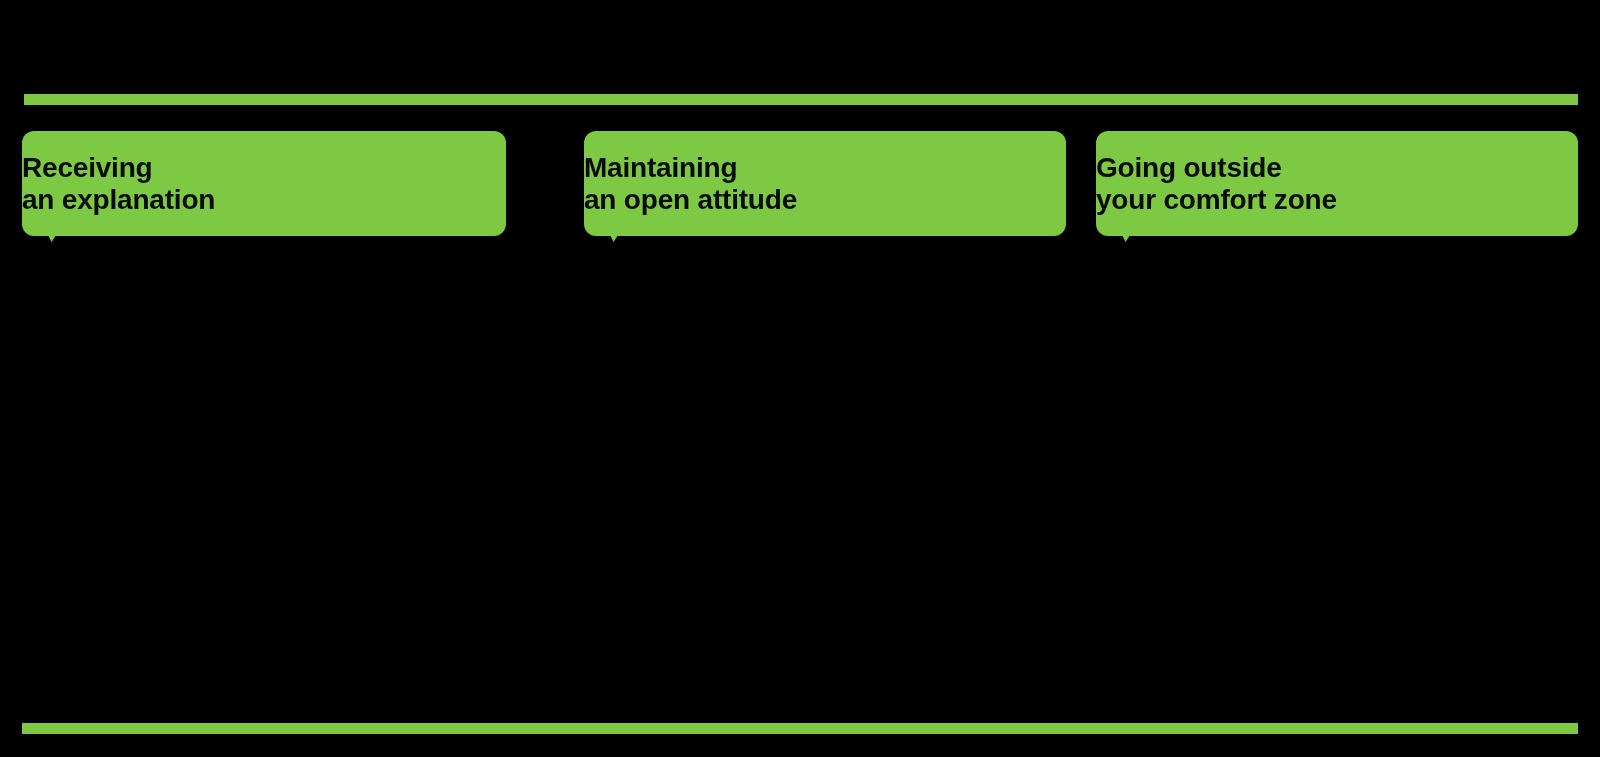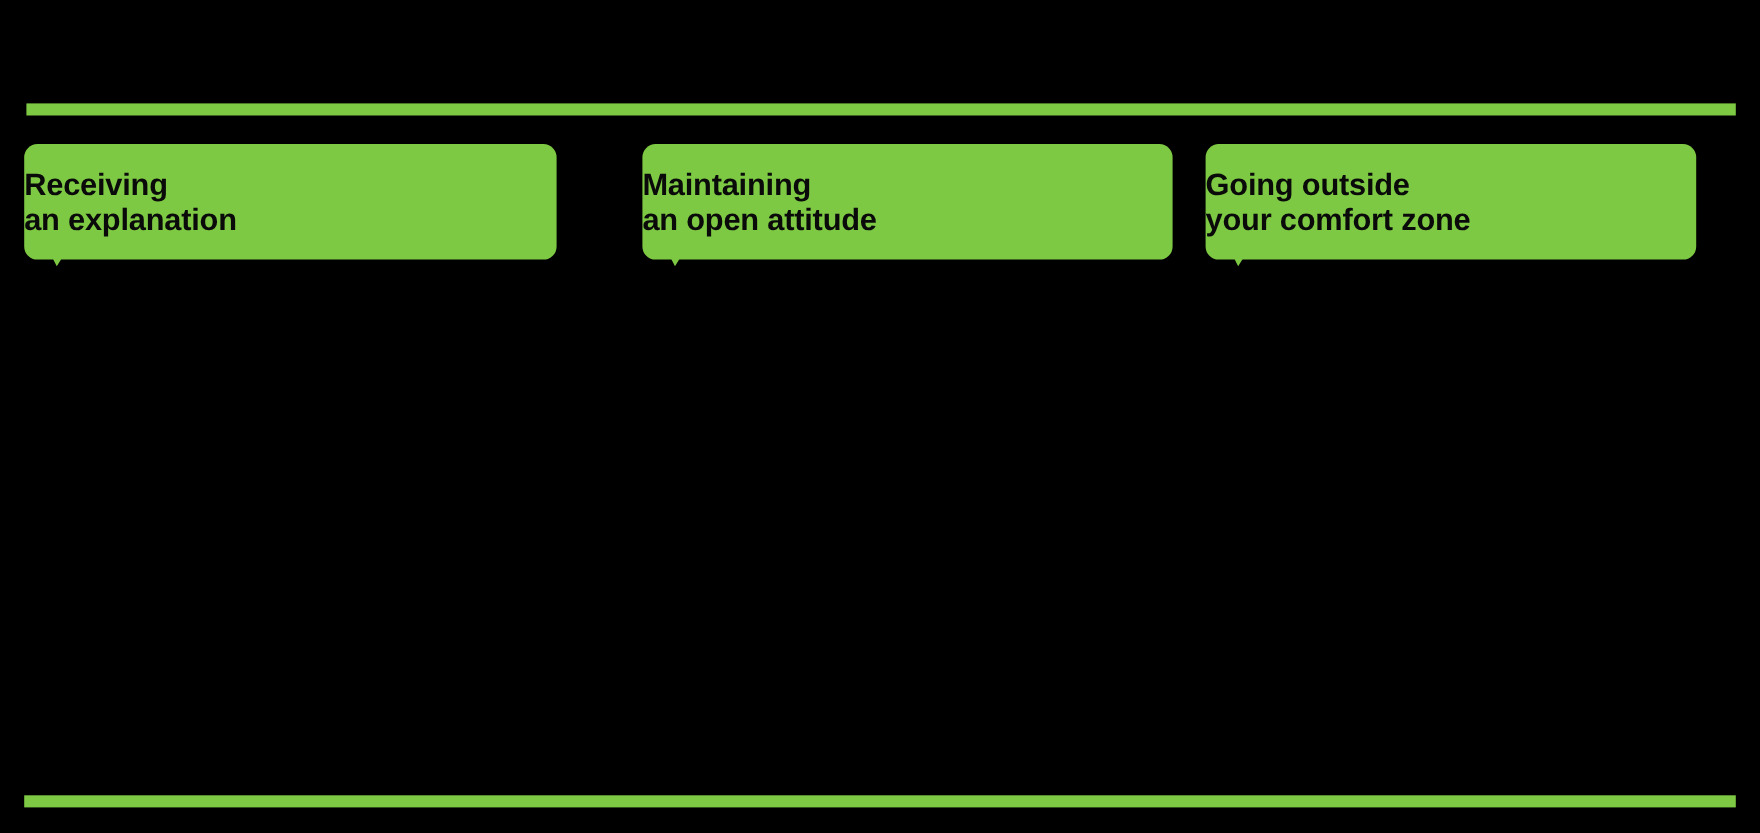--- a/index.html
+++ b/index.html
@@ -42,21 +42,21 @@
     top: 131px;
     height: 105px;
     background: #7dc943;
     border-radius: 12px;
     display: flex;
     align-items: center;
     justify-content: flex-start;
   }
   .card-1 { left: 22px;   width: 484px; }
   .card-2 { left: 584px;  width: 482px; }
-  .card-3 { left: 1096px; width: 446px; }
+  .card-3 { left: 1096px; width: 482px; }
 
   
   .card-tail {
     position: absolute;
     bottom: -6px;
     left: 26px;
     width: 8px;
     height: 7px;
     background: #7dc943;
     clip-path: polygon(0 0, 100% 0, 45% 100%);

